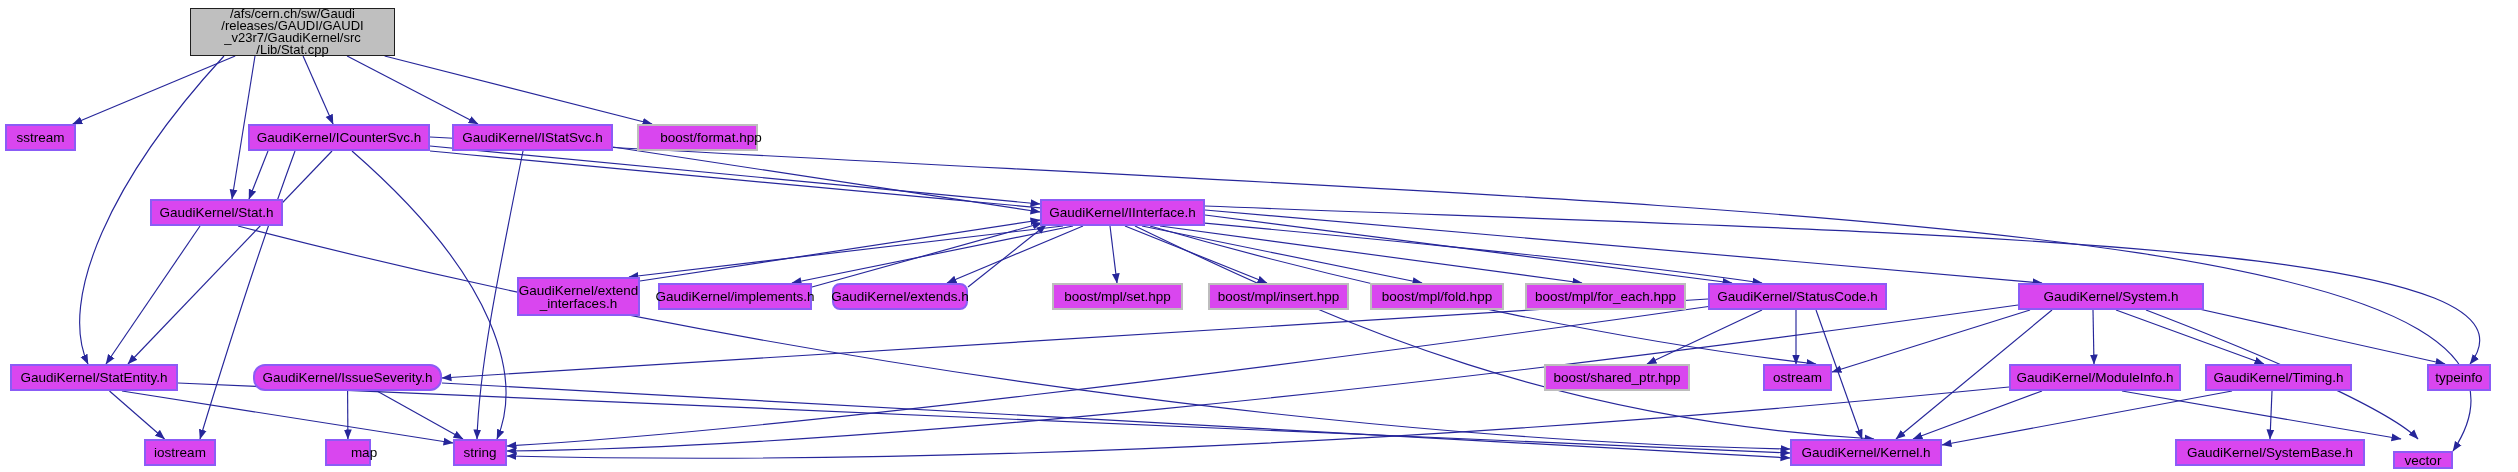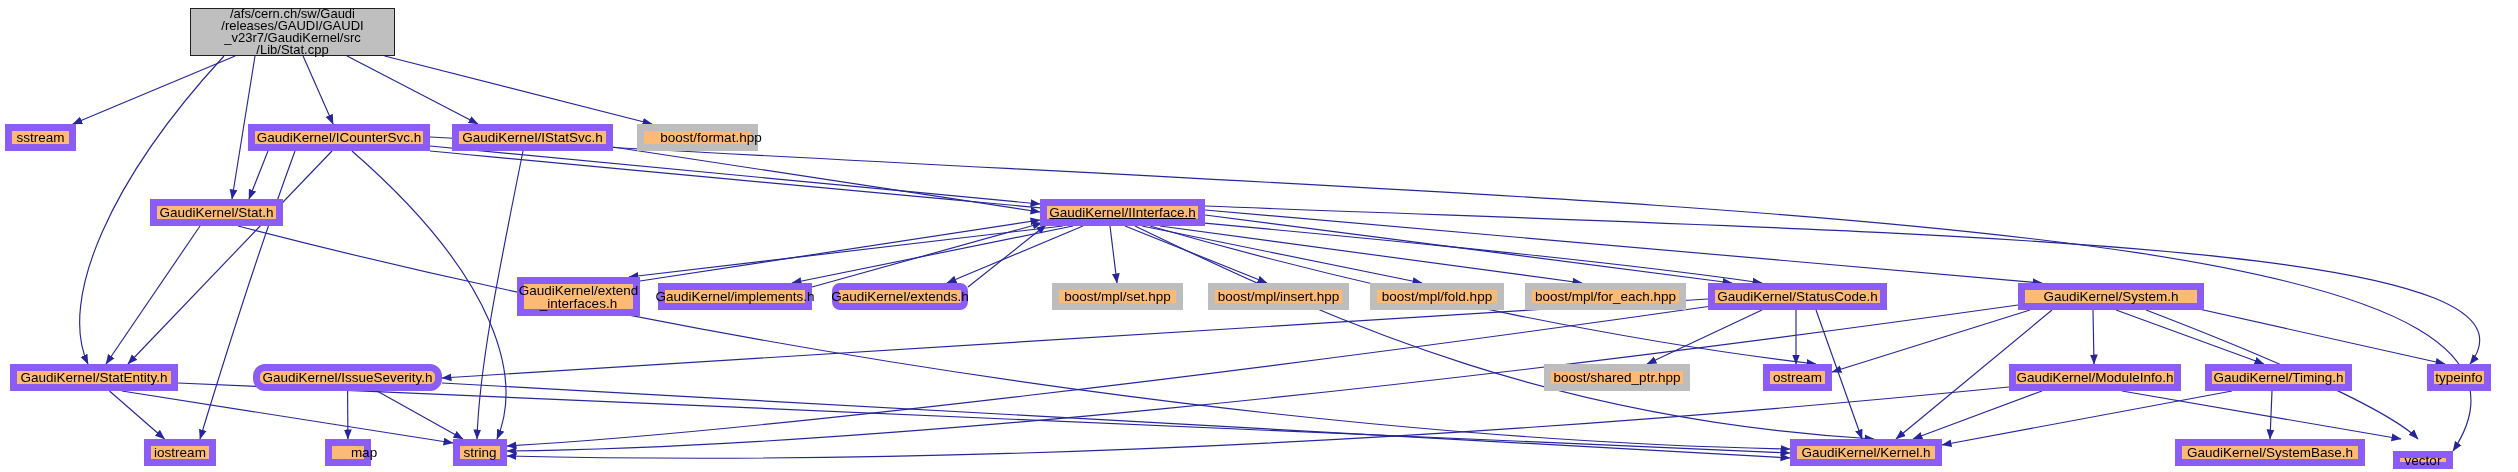--- a/index.html
+++ b/index.html
@@ -7,22 +7,22 @@
     position:relative;
     width:2518px;height:472px;
     background:#ffffff;
     font-family:"Liberation Sans","DejaVu Sans",sans-serif;
     overflow:hidden;
   }
   #edge-layer{position:absolute;left:0;top:0;width:2518px;height:472px;}
   .node{
     position:absolute;
     box-sizing:border-box;
-    background:#fdba74;
-    border:7px solid #8b5cf6;
+    background:#d946ef;
+    border:2px solid #8b5cf6;
     display:flex;align-items:center;justify-content:center;
     font-size:13.5px;color:#000000;
     white-space:pre-line;text-align:center;line-height:13px;
     cursor:pointer;
   }
   .node.external{border-color:#bdbdbd;cursor:default;}
   .node.root{
     background:#bfbfbf;
     border:1.6px solid #1f1f1f;
     font-size:13px;line-height:12px;
@@ -101,21 +101,21 @@
   <div id="nodes">
       <div class="node root" style="left: 190px; top: 8px; width: 205px; height: 48px;"><span>/afs/cern.ch/sw/Gaudi
 /releases/GAUDI/GAUDI
 _v23r7/GaudiKernel/src
 /Lib/Stat.cpp</span></div>
       <div class="node internal" style="left: 5px; top: 124px; width: 71px; height: 27px;"><span>sstream</span></div>
       <div class="node internal" style="left: 248px; top: 124px; width: 182px; height: 27px;"><span>GaudiKernel/ICounterSvc.h</span></div>
       <div class="node internal" style="left: 452px; top: 124px; width: 161px; height: 27px;"><span>GaudiKernel/IStatSvc.h</span></div>
       <div class="node external" style="left: 637px; top: 124px; width: 121px; height: 27px; padding-left: 27px;"><span>boost/format.hpp</span></div>
       <div class="node internal" style="left: 150px; top: 199px; width: 133px; height: 27px;"><span>GaudiKernel/Stat.h</span></div>
-      <div class="node internal" style="left: 1040px; top: 199px; width: 165px; height: 27px; text-decoration: underline;"><span>GaudiKernel/IInterface.h</span></div>
+      <div class="node internal" style="left: 1040px; top: 199px; width: 165px; height: 27px;"><span>GaudiKernel/IInterface.h</span></div>
       <div class="node internal" style="left: 517px; top: 277px; width: 123px; height: 39px;"><span>GaudiKernel/extend
 _interfaces.h</span></div>
       <div class="node internal" style="left: 658px; top: 283px; width: 154px; height: 27px;"><span>GaudiKernel/implements.h</span></div>
       <div class="node internal" style="left: 832px; top: 283px; width: 136px; height: 27px; border-radius: 8px;"><span>GaudiKernel/extends.h</span></div>
       <div class="node external" style="left: 1052px; top: 283px; width: 131px; height: 27px;"><span>boost/mpl/set.hpp</span></div>
       <div class="node external" style="left: 1208px; top: 283px; width: 141px; height: 27px;"><span>boost/mpl/insert.hpp</span></div>
       <div class="node external" style="left: 1370px; top: 283px; width: 134px; height: 27px;"><span>boost/mpl/fold.hpp</span></div>
       <div class="node external" style="left: 1525px; top: 283px; width: 161px; height: 27px;"><span>boost/mpl/for_each.hpp</span></div>
       <div class="node internal" style="left: 1708px; top: 283px; width: 179px; height: 27px;"><span>GaudiKernel/StatusCode.h</span></div>
       <div class="node internal" style="left: 2018px; top: 283px; width: 186px; height: 27px;"><span>GaudiKernel/System.h</span></div>

